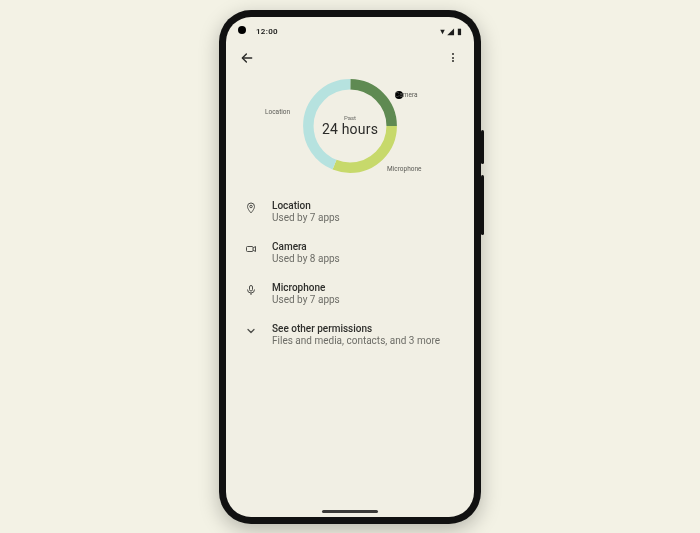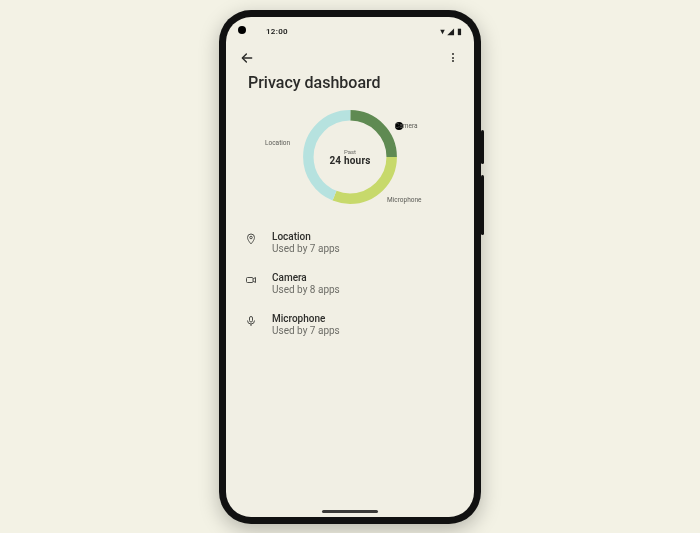--- a/index.html
+++ b/index.html
@@ -29,21 +29,21 @@
   }
   .cam{
     position:absolute;left:12px;top:9px;width:8px;height:8px;border-radius:50%;
     background:#000;
   }
   .status{
     display:flex;align-items:center;justify-content:space-between;
     padding:6px 12px 0 12px;height:18px;font-size:8px;font-weight:600;letter-spacing:.3px;
     color:#1c1c1b;
   }
-  .status .left{padding-left:28px}
+  .status .left{padding-left:18px}
   .status .icons{display:flex;gap:3px;align-items:center}
   .status .icons span{font-size:8px;line-height:1}
   .nav{
     display:flex;align-items:center;justify-content:space-between;
     padding:10px 14px 4px 14px;
   }
   .i-back{width:14px;height:14px;display:inline-flex;align-items:center;justify-content:center}
   .i-more{display:inline-flex;flex-direction:column;gap:1.5px;align-items:center;justify-content:center;width:14px;height:14px}
   .i-more i{width:2px;height:2px;border-radius:50%;background:#2b2b29}
   .title{
@@ -57,21 +57,21 @@
     position:absolute;font-size:6.5px;color:#5a5a55;white-space:nowrap;
   }
   .clabel.cam{top:20px;left:100px}
   .clabel.mic{top:94px;left:92px}
   .clabel.loc{top:37px;left:-30px}
   .center{
     position:absolute;inset:0;display:flex;flex-direction:column;align-items:center;justify-content:center;
     pointer-events:none;
   }
   .center .sm{font-size:6px;color:#6b6b66}
-  .center .lg{font-size:10px;font-weight:700;letter-spacing:.2px}
+  .center .lg{font-size:14px;font-weight:400;letter-spacing:.2px}
   .list{padding:8px 18px 0 18px;display:flex;flex-direction:column;gap:8px}
   .row{display:flex;gap:14px;align-items:flex-start;padding:5px 0}
   .ic{width:14px;display:flex;justify-content:center;padding-top:2px;color:#4d4d49}
   .ic svg{display:block}
   .txt .t{font-size:10px;font-weight:500;color:#2e2e2b}
   .txt .s{font-size:10px;color:#6d6d67;margin-top:1px}
   .handle{
     position:absolute;bottom:4px;left:50%;transform:translateX(-50%);
     width:56px;height:3px;border-radius:3px;background:#3a3a38;
   }
@@ -102,21 +102,20 @@
             <polyline points="11 5 4 12 11 19"></polyline>
           </svg>
       </span>
       <span class="i-more">
           <i></i>
           <i></i>
           <i></i>
         </span>
     </div>
 
-    <div class="title">Privacy dashboard</div>
 
     <div class="chart-wrap">
       <svg class="donut" viewBox="0 0 42 42">
 
         <circle cx="21" cy="21" r="15.915" fill="none" stroke="#5f8a52" stroke-width="4" stroke-dasharray="25 75" stroke-dashoffset="25"></circle>
         <circle cx="21" cy="21" r="15.915" fill="none" stroke="#c7d96b" stroke-width="4" stroke-dasharray="31 69" stroke-dashoffset="0"></circle>
         <circle cx="21" cy="21" r="15.915" fill="none" stroke="#b6e2df" stroke-width="4" stroke-dasharray="44 56" stroke-dashoffset="-31"></circle>
       </svg>
       <span class="clabel cam">Camera</span>
       <span class="clabel mic">Microphone</span>
@@ -162,18 +161,29 @@
               <path d="M5 11a7 7 0 0 0 14 0"></path>
               <line x1="12" y1="18" x2="12" y2="22"></line>
             </svg>
         </span>
         <span class="txt">
           <div class="t">Microphone</div>
           <div class="s">Used by 7 apps</div>
         </span>
       </div>
 
+      <div class="row">
+        <span class="ic">
+          <svg width="12" height="12" viewBox="0 0 24 24" fill="none" stroke="#4d4d49" stroke-width="2.5" stroke-linecap="round" stroke-linejoin="round">
+              <polyline points="6 9 12 15 18 9"></polyline>
+            </svg>
+        </span>
+        <span class="txt">
+          <div class="t">See other permissions</div>
+          <div class="s">Files and media, contacts, and 3 more</div>
+        </span>
+      </div>
 
     </div>
 
     <div class="handle"></div>
   </div>
 </div>
 
 </body></html>

